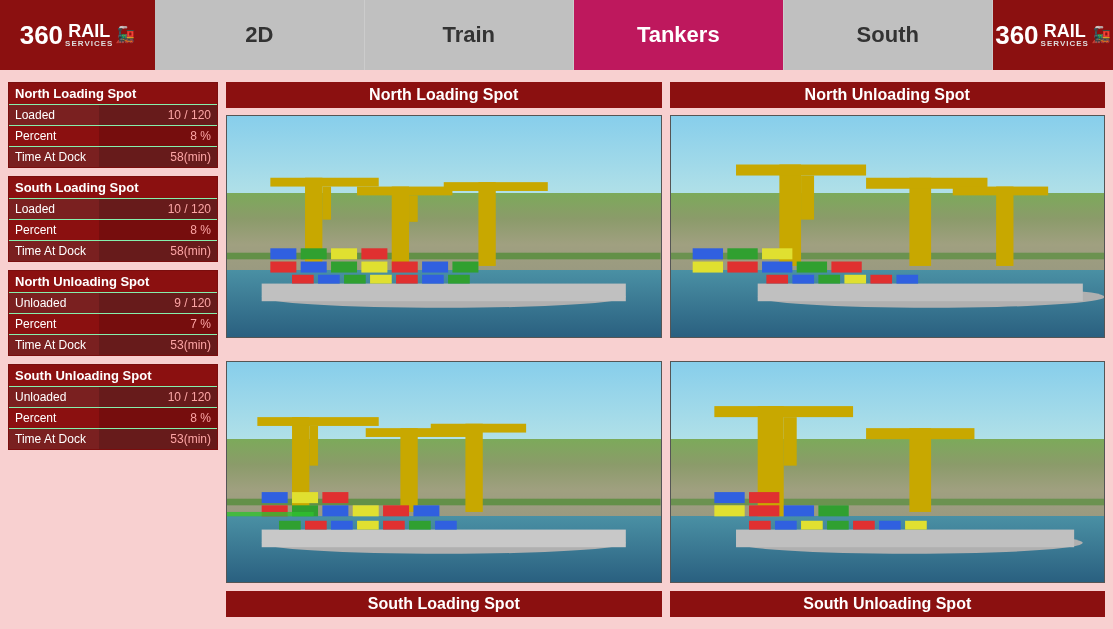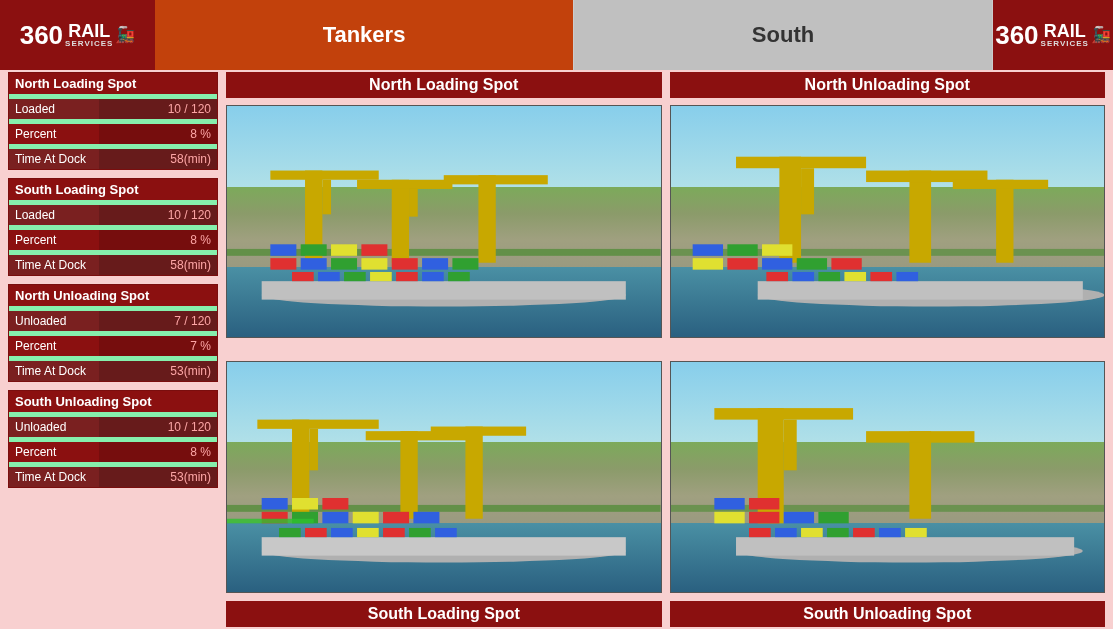--- a/index.html
+++ b/index.html
@@ -44,36 +44,36 @@
       align-items: center;
       justify-content: center;
       font-size: 22px;
       font-weight: bold;
       cursor: pointer;
       border-right: 1px solid #ccc;
       background: #c0c0c0;
       color: #333;
     }
     .nav-tab.active {
-      background: #c2410c;
+      background: #be185d;
       color: white;
     }
     .logo-box-right {
       width: 120px;
       background: #8b1010;
       display: flex;
       align-items: center;
       justify-content: center;
       flex-shrink: 0;
     }
 
     
     .main {
       display: flex;
-      padding: 2px 8px;
+      padding: 12px 8px;
       height: calc(629px - 70px);
     }
 
     
     .left-panel {
       width: 210px;
       flex-shrink: 0;
       display: flex;
       flex-direction: column;
       gap: 8px;
@@ -86,21 +86,21 @@
     .stats-group-title {
       background: #8b1010;
       color: white;
       font-weight: bold;
       font-size: 13px;
       padding: 3px 6px;
     }
     .stats-row {
       display: flex;
       background: #7a2020;
-      border-top: 5px solid #86efac;
+      border-top: 1px solid #86efac;
     }
     .stats-row:nth-child(odd) {
       background: #8b1010;
     }
     .stats-label {
       color: white;
       font-size: 12px;
       padding: 3px 6px;
       width: 90px;
       flex-shrink: 0;
@@ -179,20 +179,26 @@
         <div>
           <div style="font-size:18px;font-weight:900;color:white;line-height:1;">RAIL</div>
           <div style="font-size:8px;letter-spacing:1px;color:#ddd;line-height:1;">SERVICES</div>
         </div>
         <span style="font-size:16px;">🚂</span>
       </div>
     </div>
   </div>
 
   <nav class="nav-tabs">
+    <div class="nav-tab">
+      <span>2D</span>
+    </div>
+    <div class="nav-tab">
+      <span>Train</span>
+    </div>
     <div class="nav-tab active">
       <span>Tankers</span>
     </div>
     <div class="nav-tab">
       <span>South</span>
     </div>
   </nav>
 
   <div class="logo-box-right">
     <div class="logo-text">
@@ -241,21 +247,21 @@
       <div class="stats-row">
         <span class="stats-label">Time At Dock</span>
         <span class="stats-value">58(min)</span>
       </div>
     </div>
 
     <div class="stats-group">
       <div class="stats-group-title">North Unloading Spot</div>
       <div class="stats-row">
         <span class="stats-label">Unloaded</span>
-        <span class="stats-value">7 / 120</span>
+        <span class="stats-value">9 / 120</span>
       </div>
       <div class="stats-row">
         <span class="stats-label">Percent</span>
         <span class="stats-value">7 %</span>
       </div>
       <div class="stats-row">
         <span class="stats-label">Time At Dock</span>
         <span class="stats-value">53(min)</span>
       </div>
     </div>

